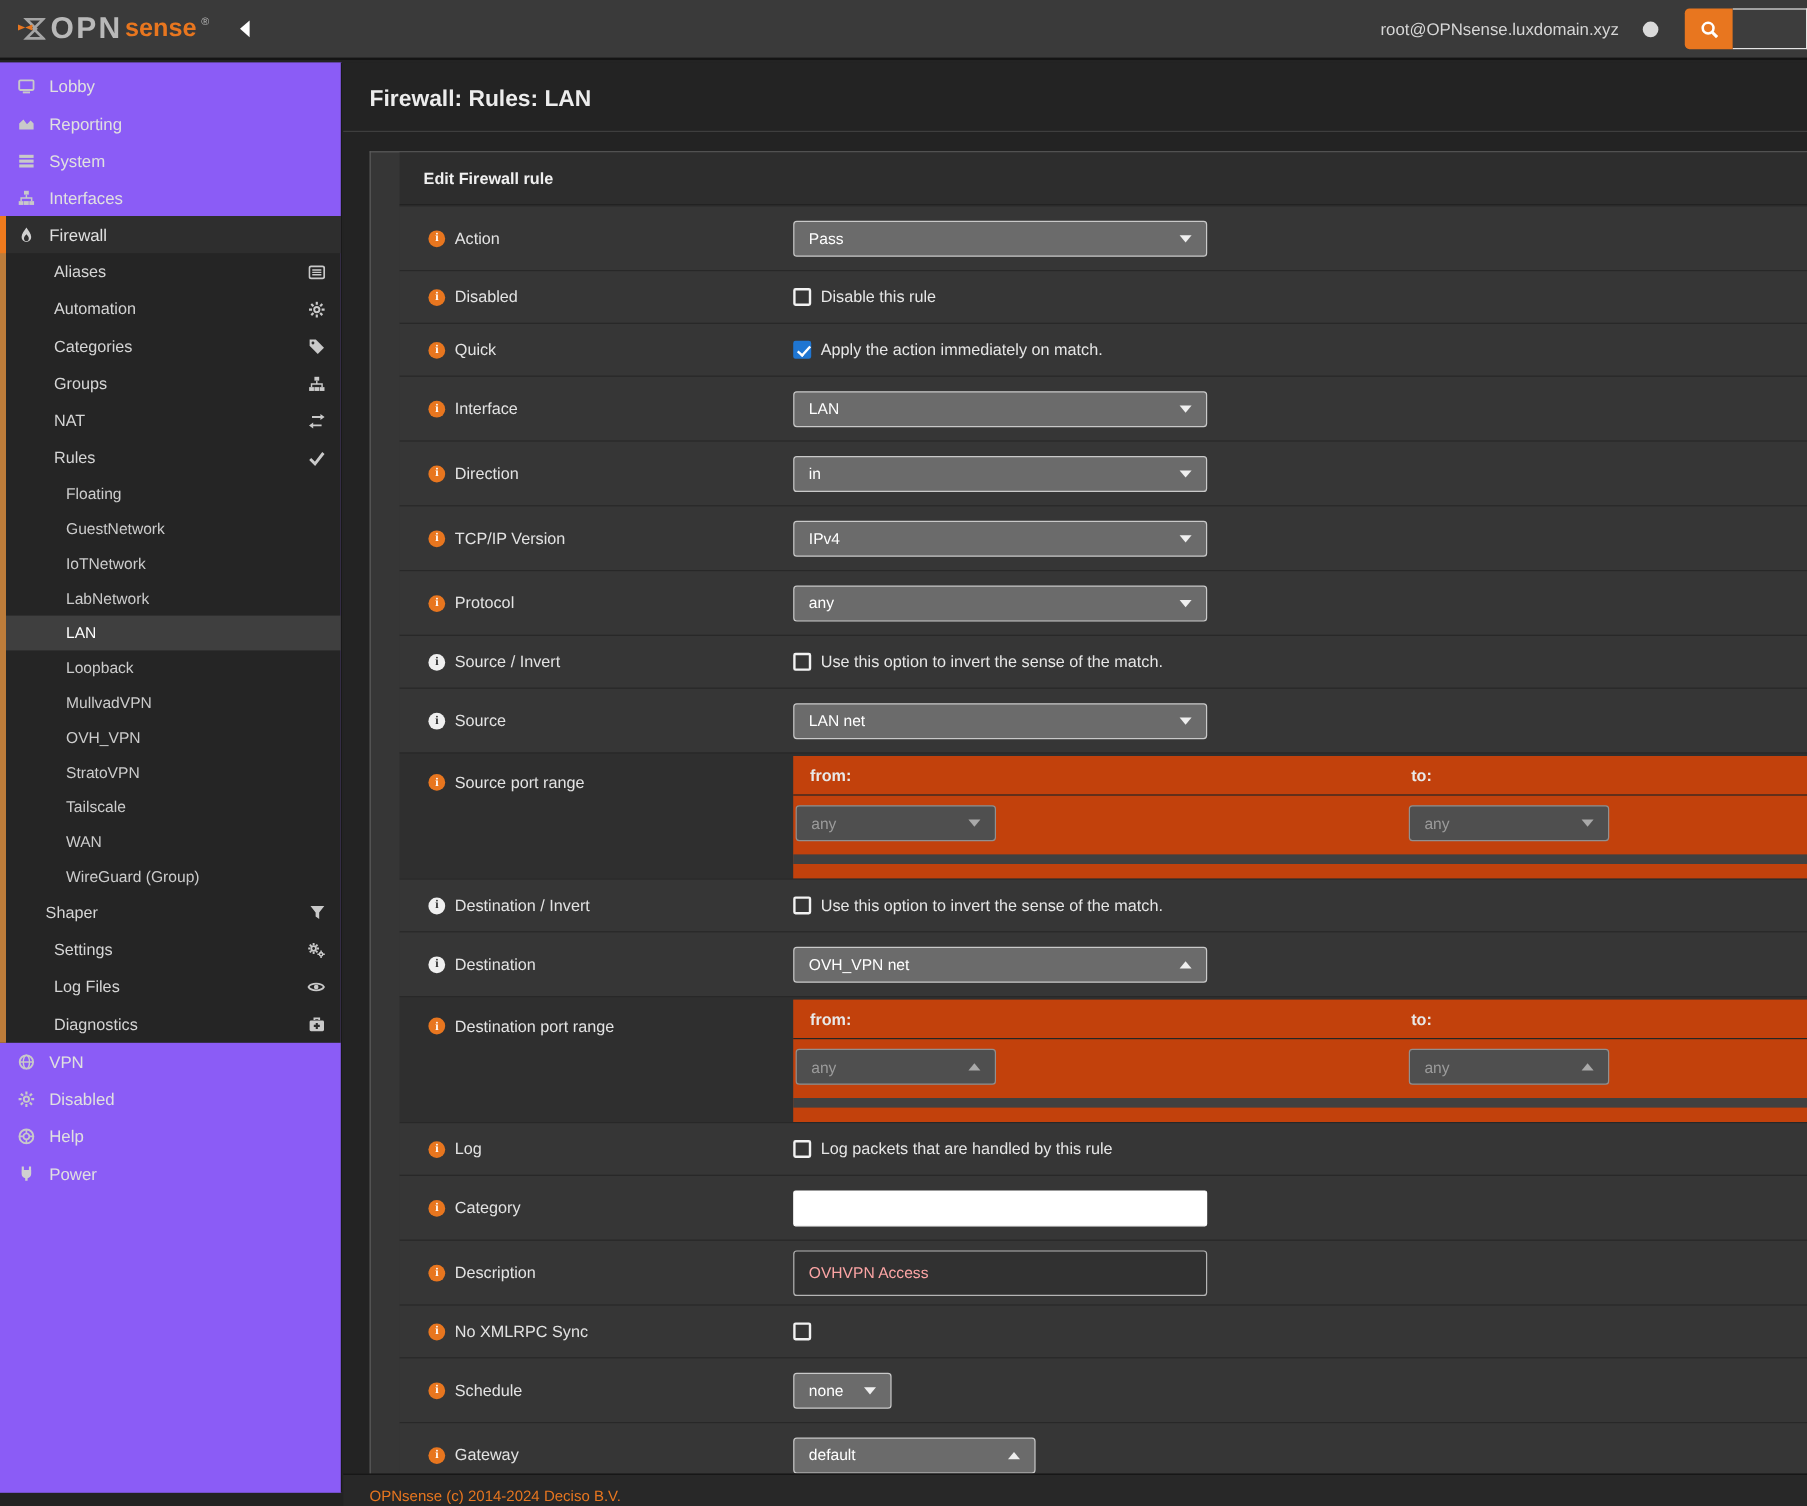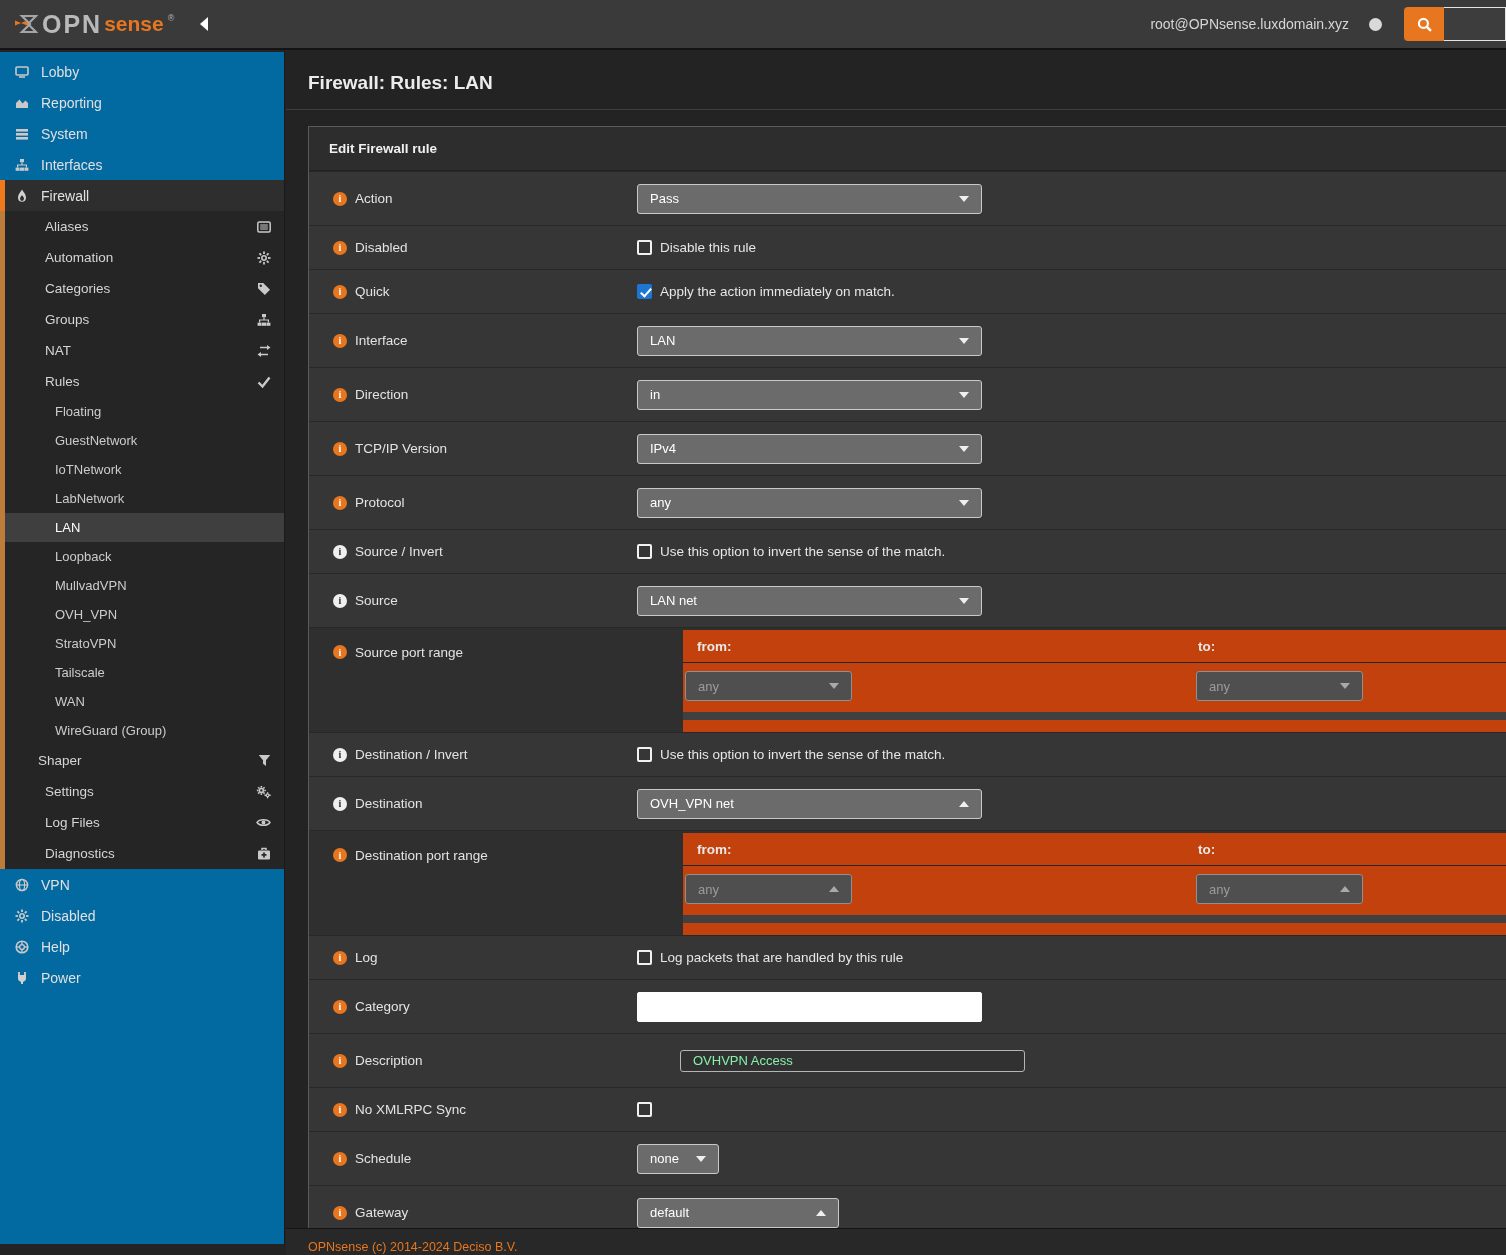--- a/index.html
+++ b/index.html
@@ -16,46 +16,46 @@
   .collapse-arrow { margin-left:26px; width:0; height:0; border-top:7px solid transparent; border-bottom:7px solid transparent;
             border-right:8px solid #ffffff; cursor:pointer; }
   .nav-right { margin-left:auto; display:flex; align-items:center; }
   .nav-user { color:#d6d6d6; font-size:14px; margin-right:20px; }
   .nav-dot { width:13px; height:13px; border-radius:50%; background:#d9d9d9; margin-right:22px; }
   .search-group { display:flex; align-items:stretch; height:34px; }
   .search-btn { width:40px; background:#e8761f; border-radius:4px 0 0 4px; display:flex; align-items:center; justify-content:center; cursor:pointer; }
   .search-input { width:62px; background:#3d3d3d; border:1px solid #e3e3e3; border-left:none; color:#eee; font-size:13px; padding:0 6px; }
 
   
-  .sidebar { position:absolute; top:52px; left:0; width:285px; bottom:11px; background:#0369a1;
+  .sidebar { position:absolute; top:52px; left:0; width:285px; bottom:11px; background:#8b5cf6;
              border-right:1px solid #191919; z-index:20; padding-top:4px; }
   .s-item { display:flex; align-items:center; height:31px; cursor:pointer; color:#e0e0e0; font-size:14px; position:relative; }
   .s-item .s-ico { width:18px; display:flex; justify-content:center; margin:0 10px 0 13px; }
   .s-item .r-ico { position:absolute; right:13px; display:flex; }
   .lvl1 { padding-left:45px; font-size:13.5px; color:#d5d5d5; height:31px; }
   .lvl2 { padding-left:55px; font-size:13px; color:#cccccc; height:29px; }
   .fw-block { position:relative; background:#252525; }
   .fw-block::before { content:""; position:absolute; left:0; top:0; bottom:0; width:5px; background:#bd7c3a; z-index:2; }
   .fw-row { background:#2e2e2e; }
   .fw-row::after { content:""; position:absolute; left:0; top:0; bottom:0; width:5px; background:#ef7a1d; z-index:3; }
   .s-item.selected { background:#3f3f3f; color:#ffffff; }
   svg.ico { display:block; }
 
   
   .content { position:absolute; left:286px; top:52px; right:0; bottom:0; background:#232323; }
   .page-title { padding:20px 0 15px 22px; font-size:19px; font-weight:bold; color:#ececec;
                 border-bottom:1px solid #3e3e3e; }
 
-  .panel { margin:16px 0 0 22px; background:#363636; border:1px solid #5a5a5a; border-right:none; }
+  .panel { margin:16px 0 0 22px; background:#363636; border:1px solid #5a5a5a; border-right:none;padding-left:24px; }
   .panel-header { height:44px; display:flex; align-items:center; padding-left:20px; background:#2d2d2d;
                   border-bottom:1px solid #222; color:#f0f0f0; font-size:13.5px; font-weight:bold; }
 
   .frow { display:flex; background:#363636; border-top:1px solid #282828; }
   .frow:first-of-type { border-top:none; }
-  .h54 { height:54px; } .h44 { height:44px; } .h105 { height:105px;gap:46px; }
+  .h54 { height:54px; } .h44 { height:44px; } .h105 { height:105px; }
   .frow-label { width:328px; min-width:328px; display:flex; align-items:center; gap:8px;
                 padding-left:24px; font-size:13.5px; color:#e3e3e3; }
   .tall .frow-label { align-items:flex-start; padding-top:17px; }
   .frow-ctrl { flex:1; display:flex; align-items:center; }
   .tall { background:#2f2f2f; }
   .tall .frow-ctrl { flex-direction:column; align-items:stretch; background:#c2410c; margin:2px 0 0 0; position:relative; }
 
   .info { width:14px; height:14px; min-width:14px; border-radius:50%; background:#e8761f;
           display:inline-flex; align-items:center; justify-content:center; }
   .info::after { content:"i"; color:#fff; font-size:10px; font-weight:bold; font-family:"Liberation Serif", serif; }
@@ -74,22 +74,22 @@
 
   .cb { width:15px; height:15px; min-width:15px; border:2px solid #f2f2f2; border-radius:2px;
         background:#363636; margin-right:8px; position:relative; cursor:pointer; }
   .cb.checked { background:#1f76d2; border-color:#1f76d2; }
   .cb.checked::after { content:""; position:absolute; left:4px; top:0px; width:4px; height:9px;
         border-right:2px solid #fff; border-bottom:2px solid #fff; transform:rotate(42deg); }
   .cb-text { font-size:13.5px; color:#e6e6e6; }
 
   .inp-white { width:345px; height:30px; background:#ffffff; border:1px solid #fff; border-radius:2px;
                font-size:13px; padding:0 10px; color:#222; }
-  .inp-dark { width:345px; height:22px; background:#313131; border:1px solid #b5b5b5; border-radius:3px;
-              color:#86efac; font-size:13px; padding:0 12px;margin-left:43px; }
+  .inp-dark { width:345px; height:38px; background:#313131; border:1px solid #b5b5b5; border-radius:3px;
+              color:#fca5a5; font-size:13px; padding:0 12px; }
 
   .pr-head { height:33px; display:flex; align-items:center; border-bottom:1px solid #252525;
              font-size:13.5px; font-weight:bold; color:#e8e8e8; position:relative; }
   .pr-from-lab { margin-left:14px; }
   .pr-to-lab { position:absolute; left:515px; }
   .pr-body { height:46px; display:flex; align-items:center; position:relative; padding-left:2px; }
   .pr-to-sel { position:absolute; left:513px; }
   .hscroll { height:8px; background:#404040; margin-top:3px; }
 
   

